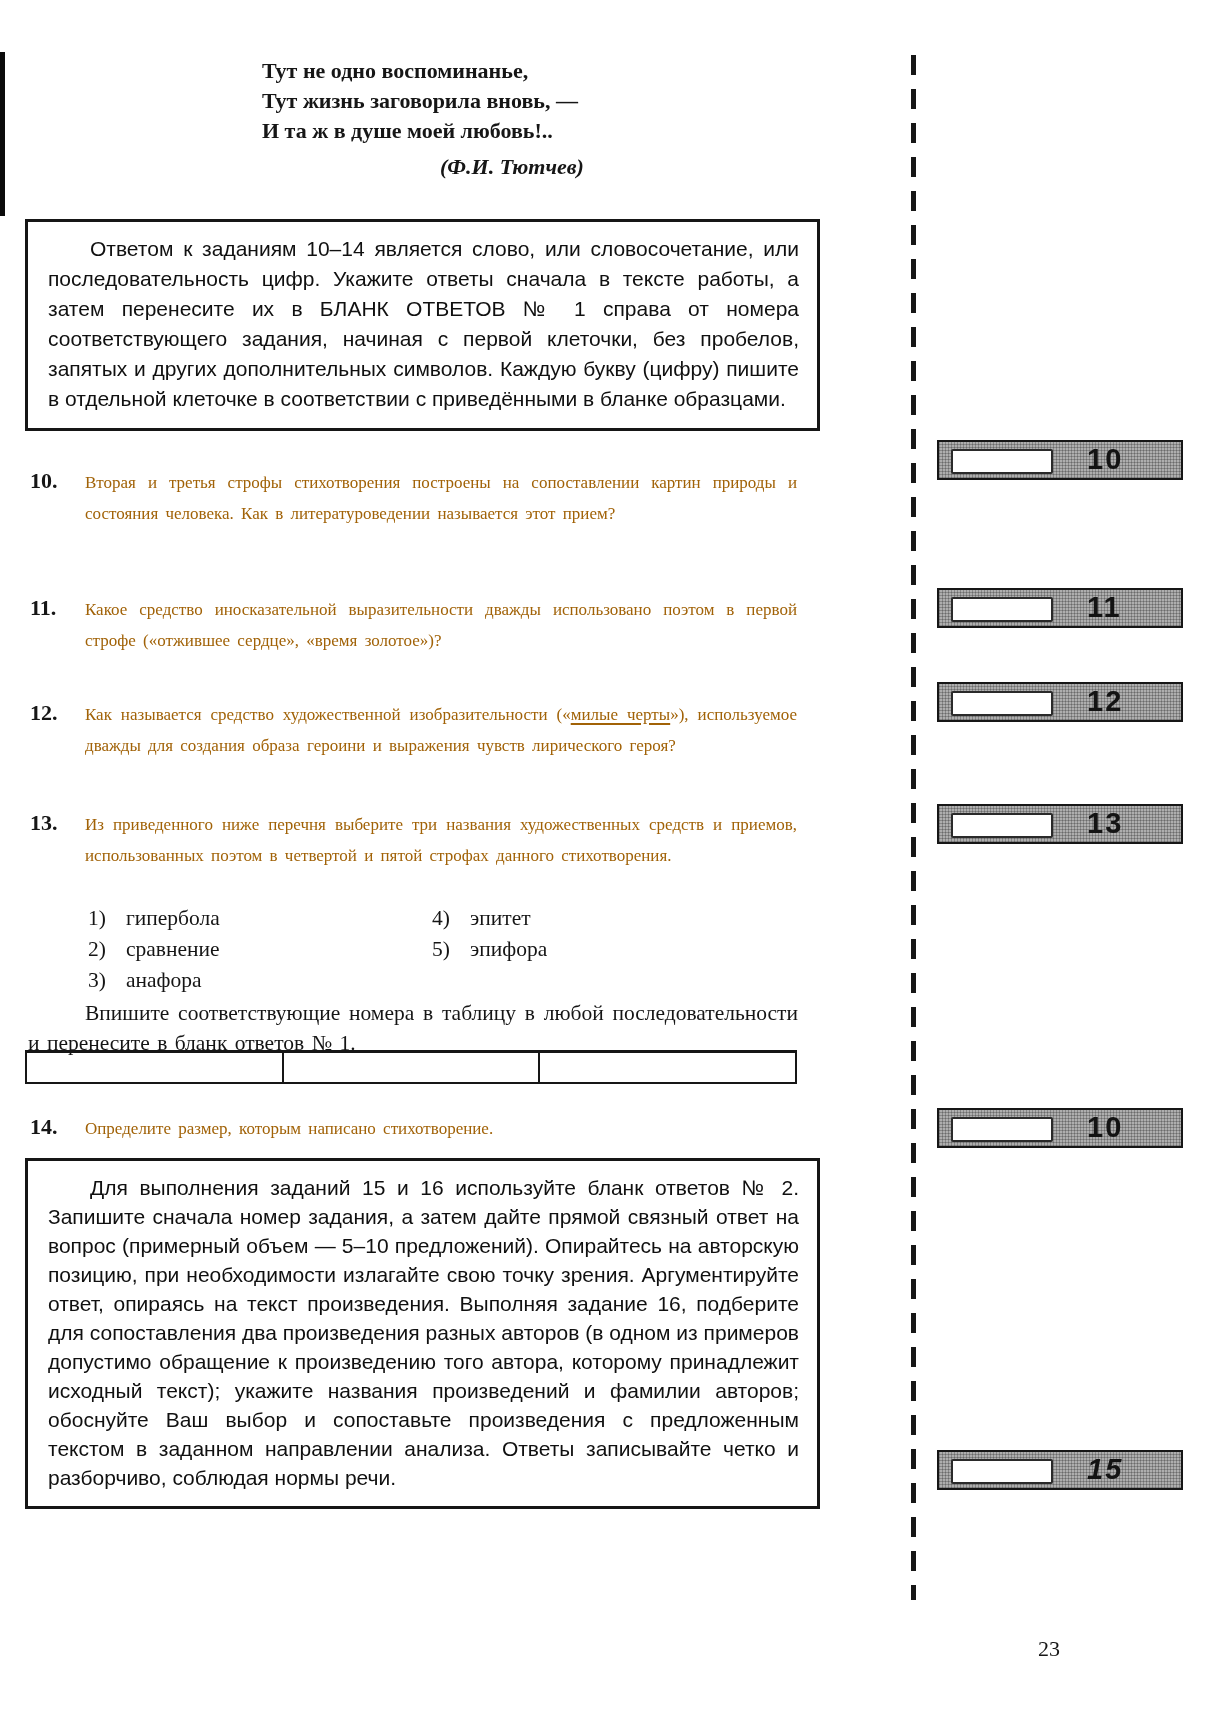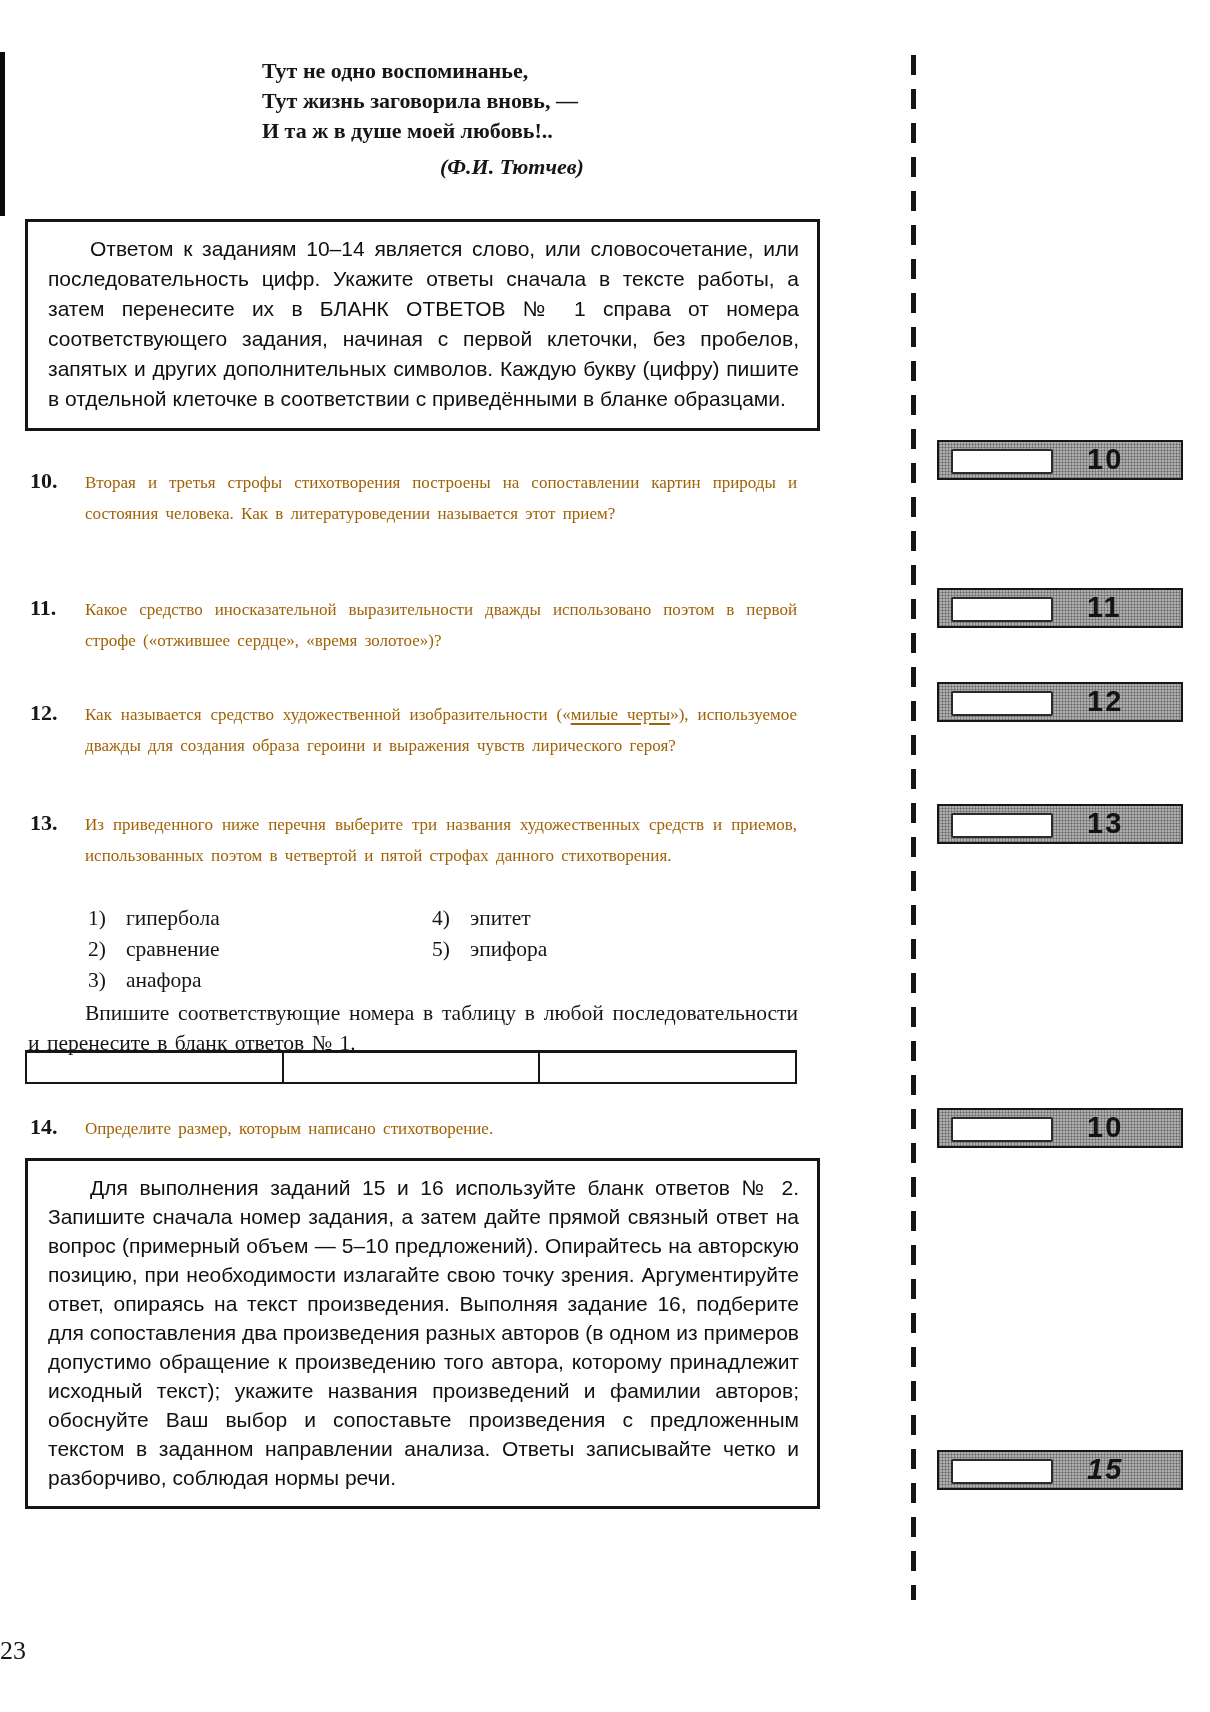--- a/index.html
+++ b/index.html
@@ -92,21 +92,21 @@
     background:#ffffff; border:2px solid #2a2a2a; border-radius:2px;
   }
   .badge .num {
     position:absolute; left:148px; top:1px;
     font-family:"Liberation Sans", sans-serif;
     font-weight:bold; font-size:29px; letter-spacing:2px; color:#131313;
   }
 
   .pagenum {
     position:absolute; top:1636px; left:0; width:1060px;
-    text-align:left; font-size:26px;
+    text-align:right; font-size:22px;
   }
 </style>
 </head>
 <body>
 
 <div class="page">
 
   <div class="scan-edge"></div>
 
   <div class="poem">

